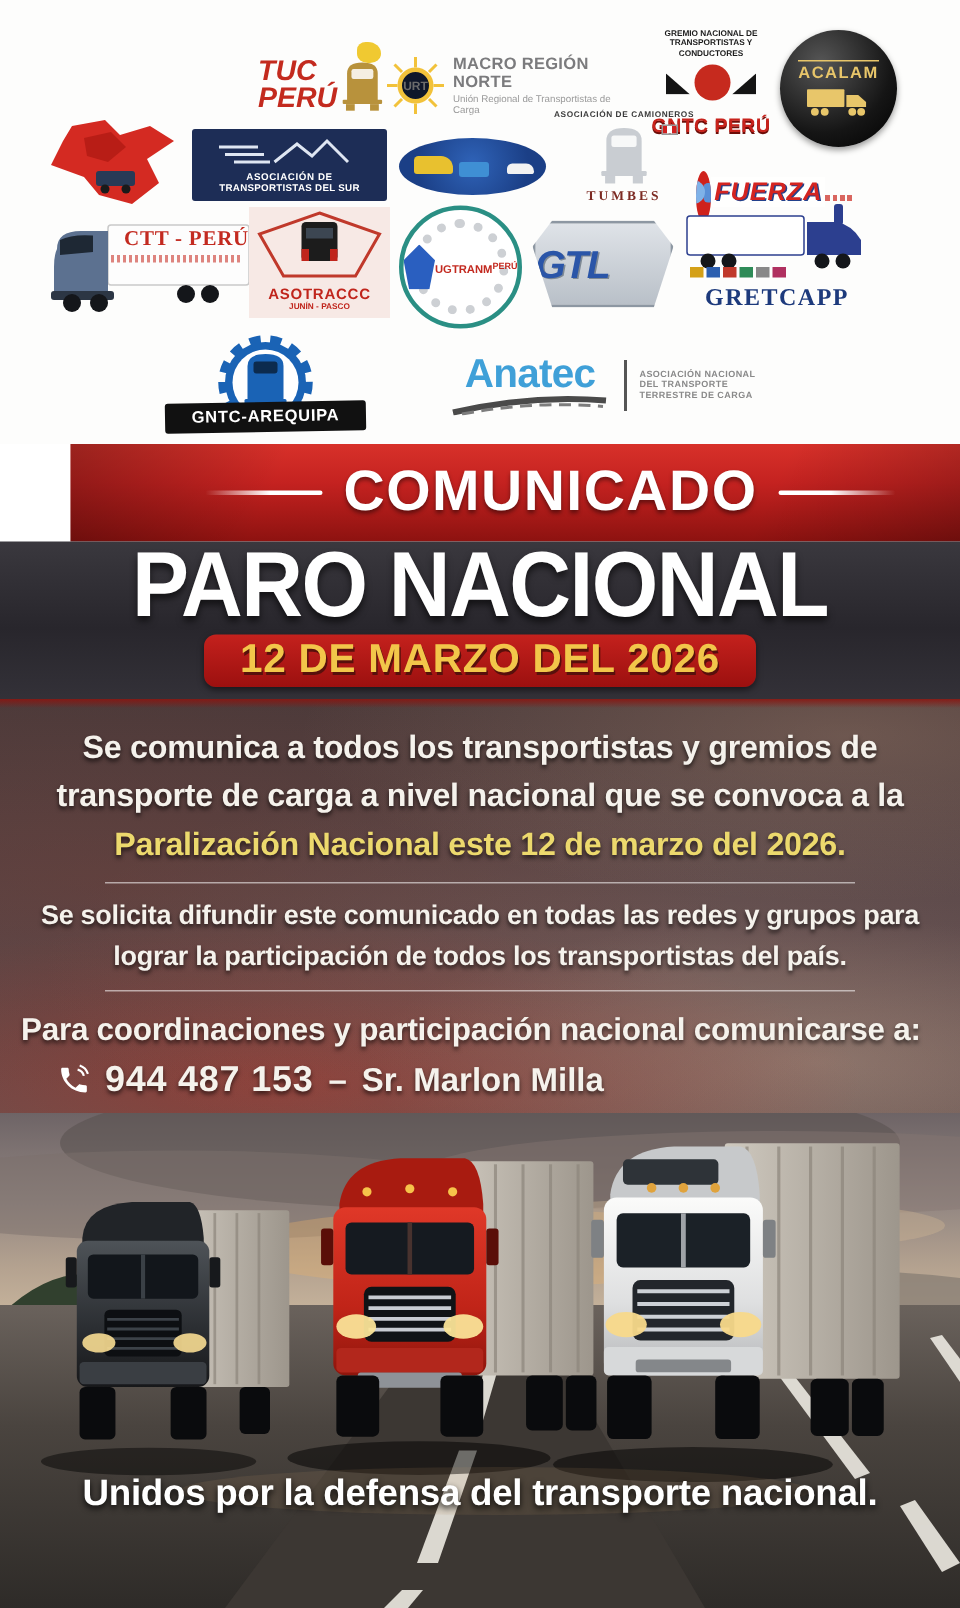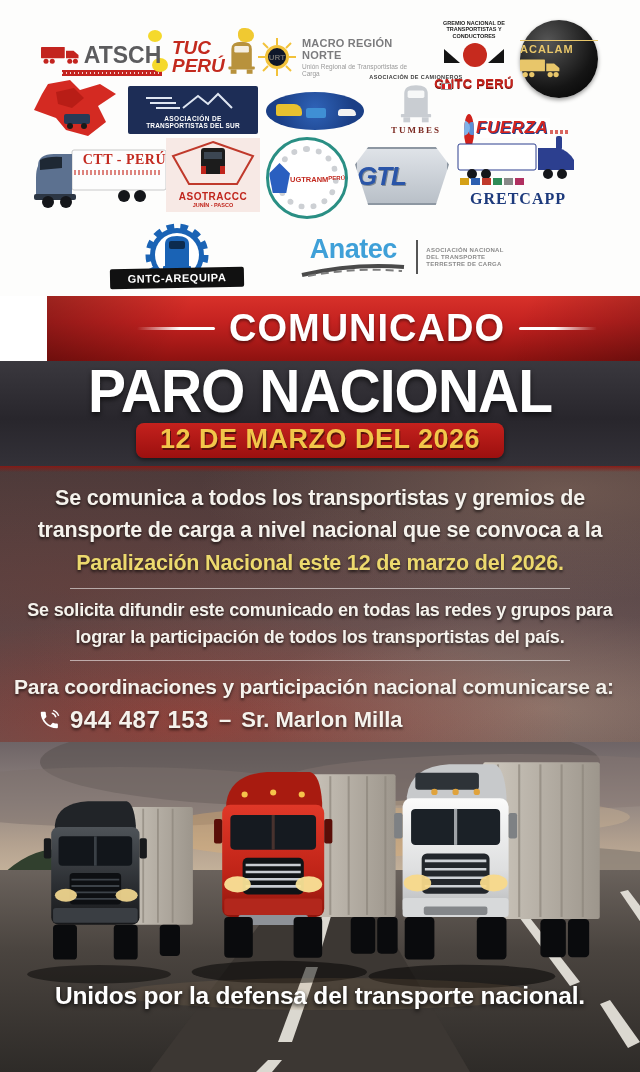--- a/index.html
+++ b/index.html
@@ -43,21 +43,21 @@
   .gntcp .wing { position:absolute; top:8px; width:16px; height:14px; background:#141414;
       clip-path:polygon(0 100%, 100% 0, 100% 100%); }
   .gntcp .wing.l { left:0; transform:scaleX(-1); }
   .gntcp .wing.r { right:0; }
   .gntcp .lbl { font-size:13px; font-weight:bold; color:#c8231c; text-shadow:0 1px 0 #6d0d08; margin-top:1px; letter-spacing:.3px; }
 
   
   .acalam { left:518px; top:20px; width:82px; height:78px; }
   .acalam .disc { width:78px; height:78px; border-radius:50%;
       background:radial-gradient(circle at 35% 28%, #565656, #151515 62%, #000 100%);
-      display:flex; flex-direction:column; justify-content:center; gap:2px;
+      display:flex; flex-direction:column; align-items:center; justify-content:center; gap:2px;
       box-shadow:0 2px 4px rgba(0,0,0,.4); }
   .acalam .name { color:#e8c66a; font-size:11px; font-weight:bold; letter-spacing:1px; border-top:1px solid #e8c66a; padding-top:2px;}
 
   
   .perumap { left:26px; top:78px; width:100px; height:64px; }
 
   
   .sur { left:128px; top:86px; width:130px; height:48px; background:#1d2d56; border-radius:2px;
          flex-direction:column; justify-content:flex-end; padding-bottom:5px; }
   .sur svg { position:absolute; top:4px; left:0; }
@@ -207,29 +207,20 @@
     <rect x="2" y="38" width="36" height="4" rx="1"></rect>
     <rect x="5" y="42" width="8" height="6"></rect>
       <rect x="27" y="42" width="8" height="6"></rect>
   </symbol>
 </svg>
 
 <div class="poster">
 
   <header class="logo-header">
 
-    <div class="logo atsch">
-      <svg class="ic" width="40" height="24">
-          <use href="#truckside" fill="#c3241f"></use>
-        </svg>
-      <span class="blob1"></span>
-      <span class="blob2"></span>
-      <span class="word">ATSCH</span>
-      <span class="bar"></span>
-    </div>
 
     <div class="logo tuc">
       <div class="txt">
         <div>TUC</div>
         <div>PERÚ</div>
       </div>
       <span class="map"></span>
       <svg width="30" height="40" style="margin-left:2px">
           <use href="#truckfront" fill="#b8923c"></use>
         </svg>

